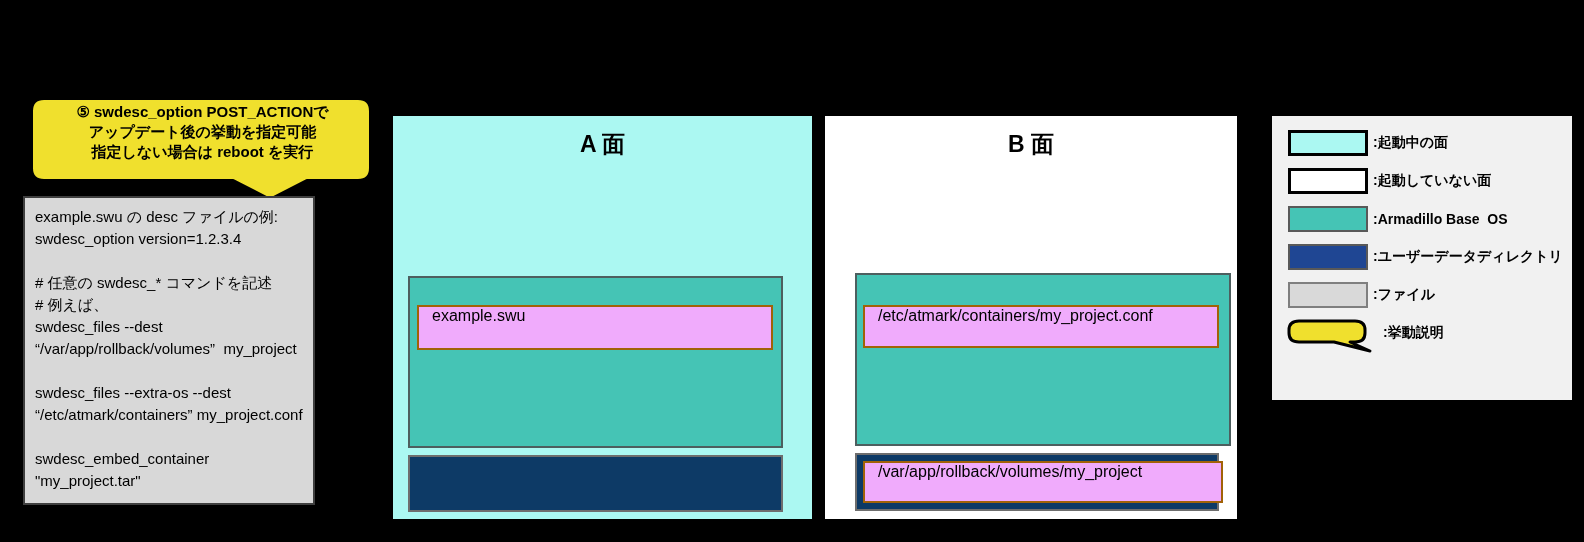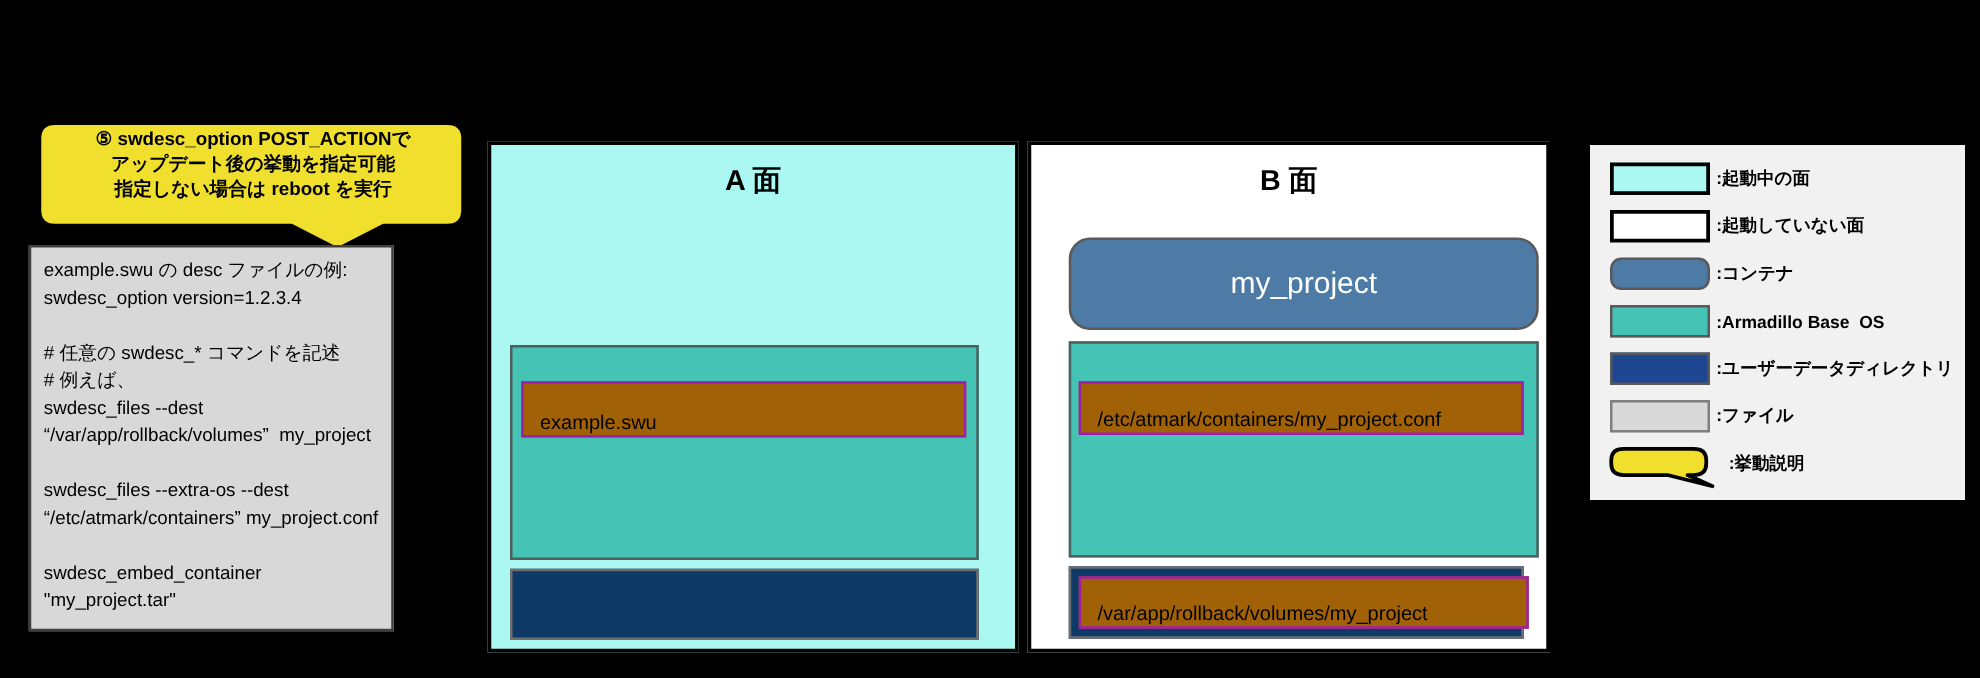--- a/index.html
+++ b/index.html
@@ -36,22 +36,22 @@
   #panel-a{left:390px;width:425px;background:#ABF8F2;}
   #panel-b{left:822px;width:418px;background:#FFFFFF;}
   .panel-title{
     position:absolute;top:13px;left:0;width:100%;
     text-align:center;font-size:23px;font-weight:bold;
   }
 
   .os-box{position:absolute;background:#45C4B5;border:2px solid #4D5F5F;}
   .userdata-box{position:absolute;background:#0D3A66;border:2px solid #6E6E6E;}
   .file-box{
-    position:absolute;background:#a16207;border:2px solid #a21caf;
-    display:flex;align-items:flex-end;padding-left:13px;
+    position:absolute;background:#f0abfc;border:2px solid #a16207;
+    display:flex;align-items:flex-start;padding-left:13px;
     font-size:16px;
   }
   .container-box{
     position:absolute;background:#4E7AA6;border:2px solid #595959;border-radius:17px;
     display:flex;align-items:center;justify-content:center;
     color:#fff;font-size:24px;
   }
 
   
   #panel-a .os-box{left:15px;top:160px;width:375px;height:172px;}
@@ -116,47 +116,40 @@
     <div class="os-box">
       <div class="file-box">
         <span>example.swu</span>
       </div>
     </div>
     <div class="userdata-box"></div>
   </div>
 
   <div class="panel" id="panel-b">
     <div class="panel-title">B 面</div>
-    <div class="container-box">
-      <span>my_project</span>
-    </div>
     <div class="os-box">
       <div class="file-box">
         <span>/etc/atmark/containers/my_project.conf</span>
       </div>
     </div>
     <div class="userdata-box">
       <div class="file-box">
         <span>/var/app/rollback/volumes/my_project</span>
       </div>
     </div>
   </div>
 
   <div class="legend">
     <div class="legend-row">
       <div class="swatch sw-active"></div>
       <div class="label">:起動中の面</div>
     </div>
     <div class="legend-row">
       <div class="swatch sw-inactive"></div>
       <div class="label">:起動していない面</div>
-    </div>
-    <div class="legend-row">
-      <div class="swatch sw-container"></div>
-      <div class="label">:コンテナ</div>
     </div>
     <div class="legend-row">
       <div class="swatch sw-os"></div>
       <div class="label">:Armadillo Base  OS</div>
     </div>
     <div class="legend-row">
       <div class="swatch sw-userdata"></div>
       <div class="label">:ユーザーデータディレクトリ</div>
     </div>
     <div class="legend-row">

